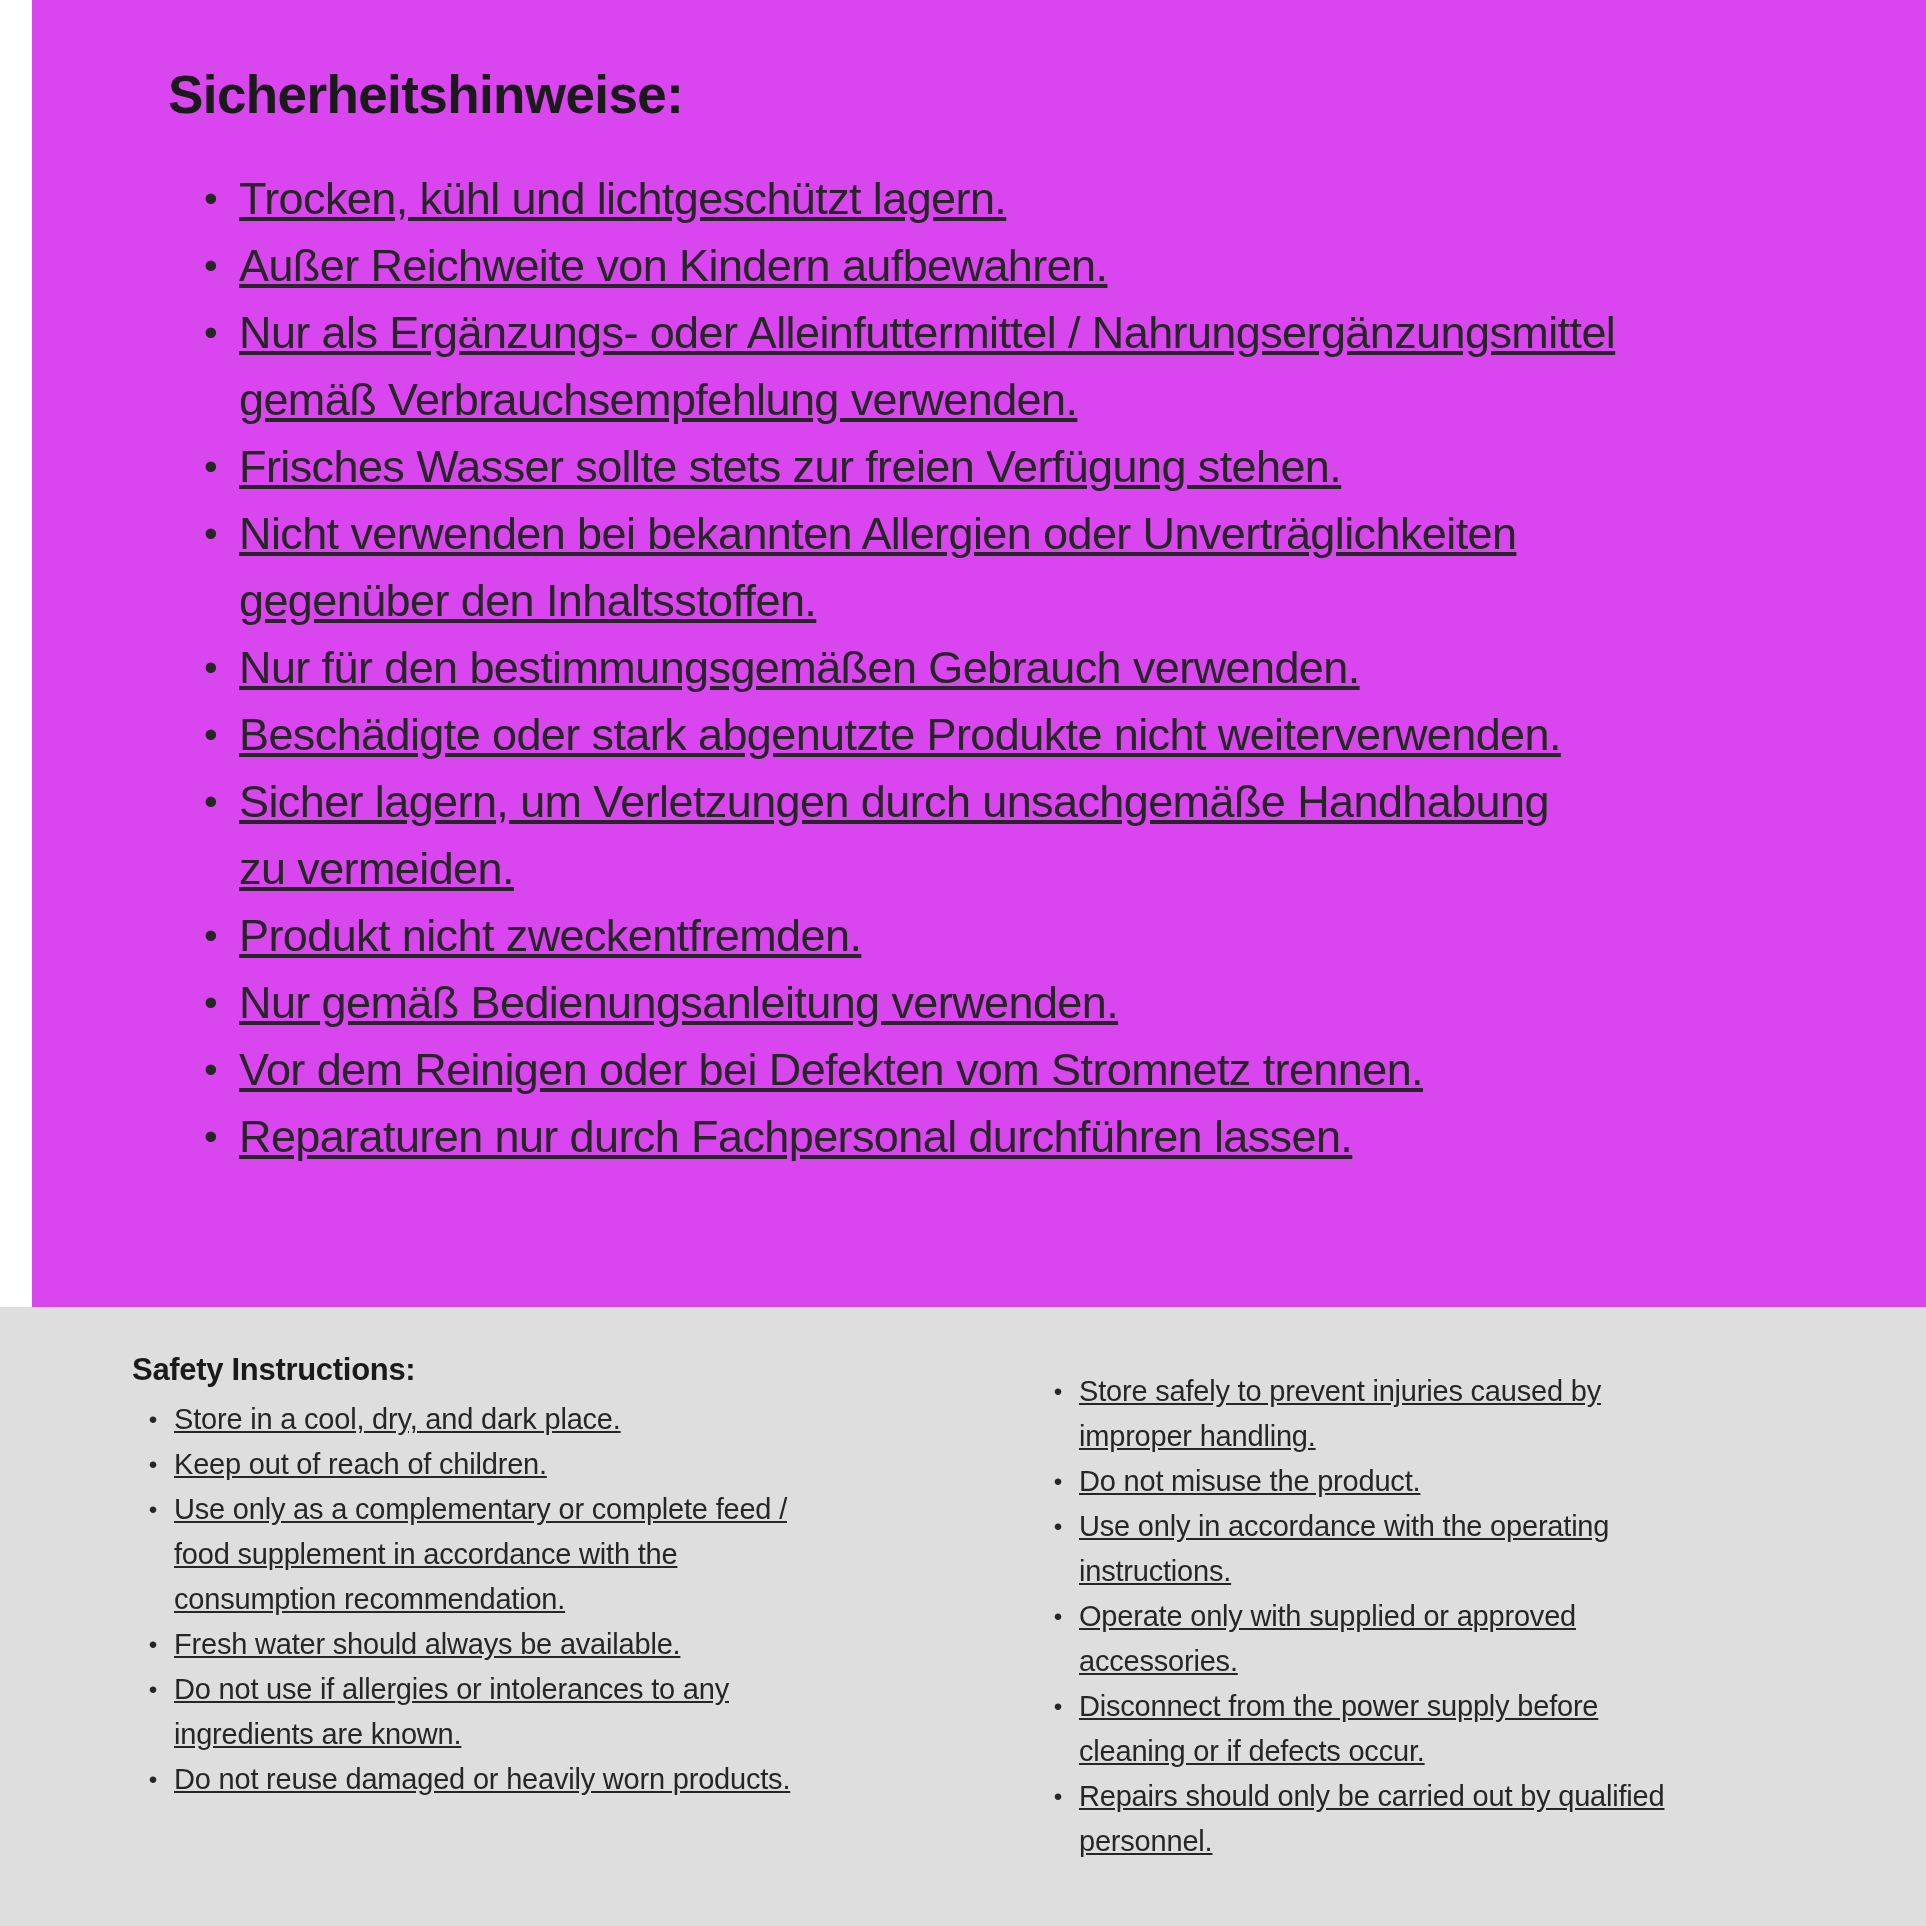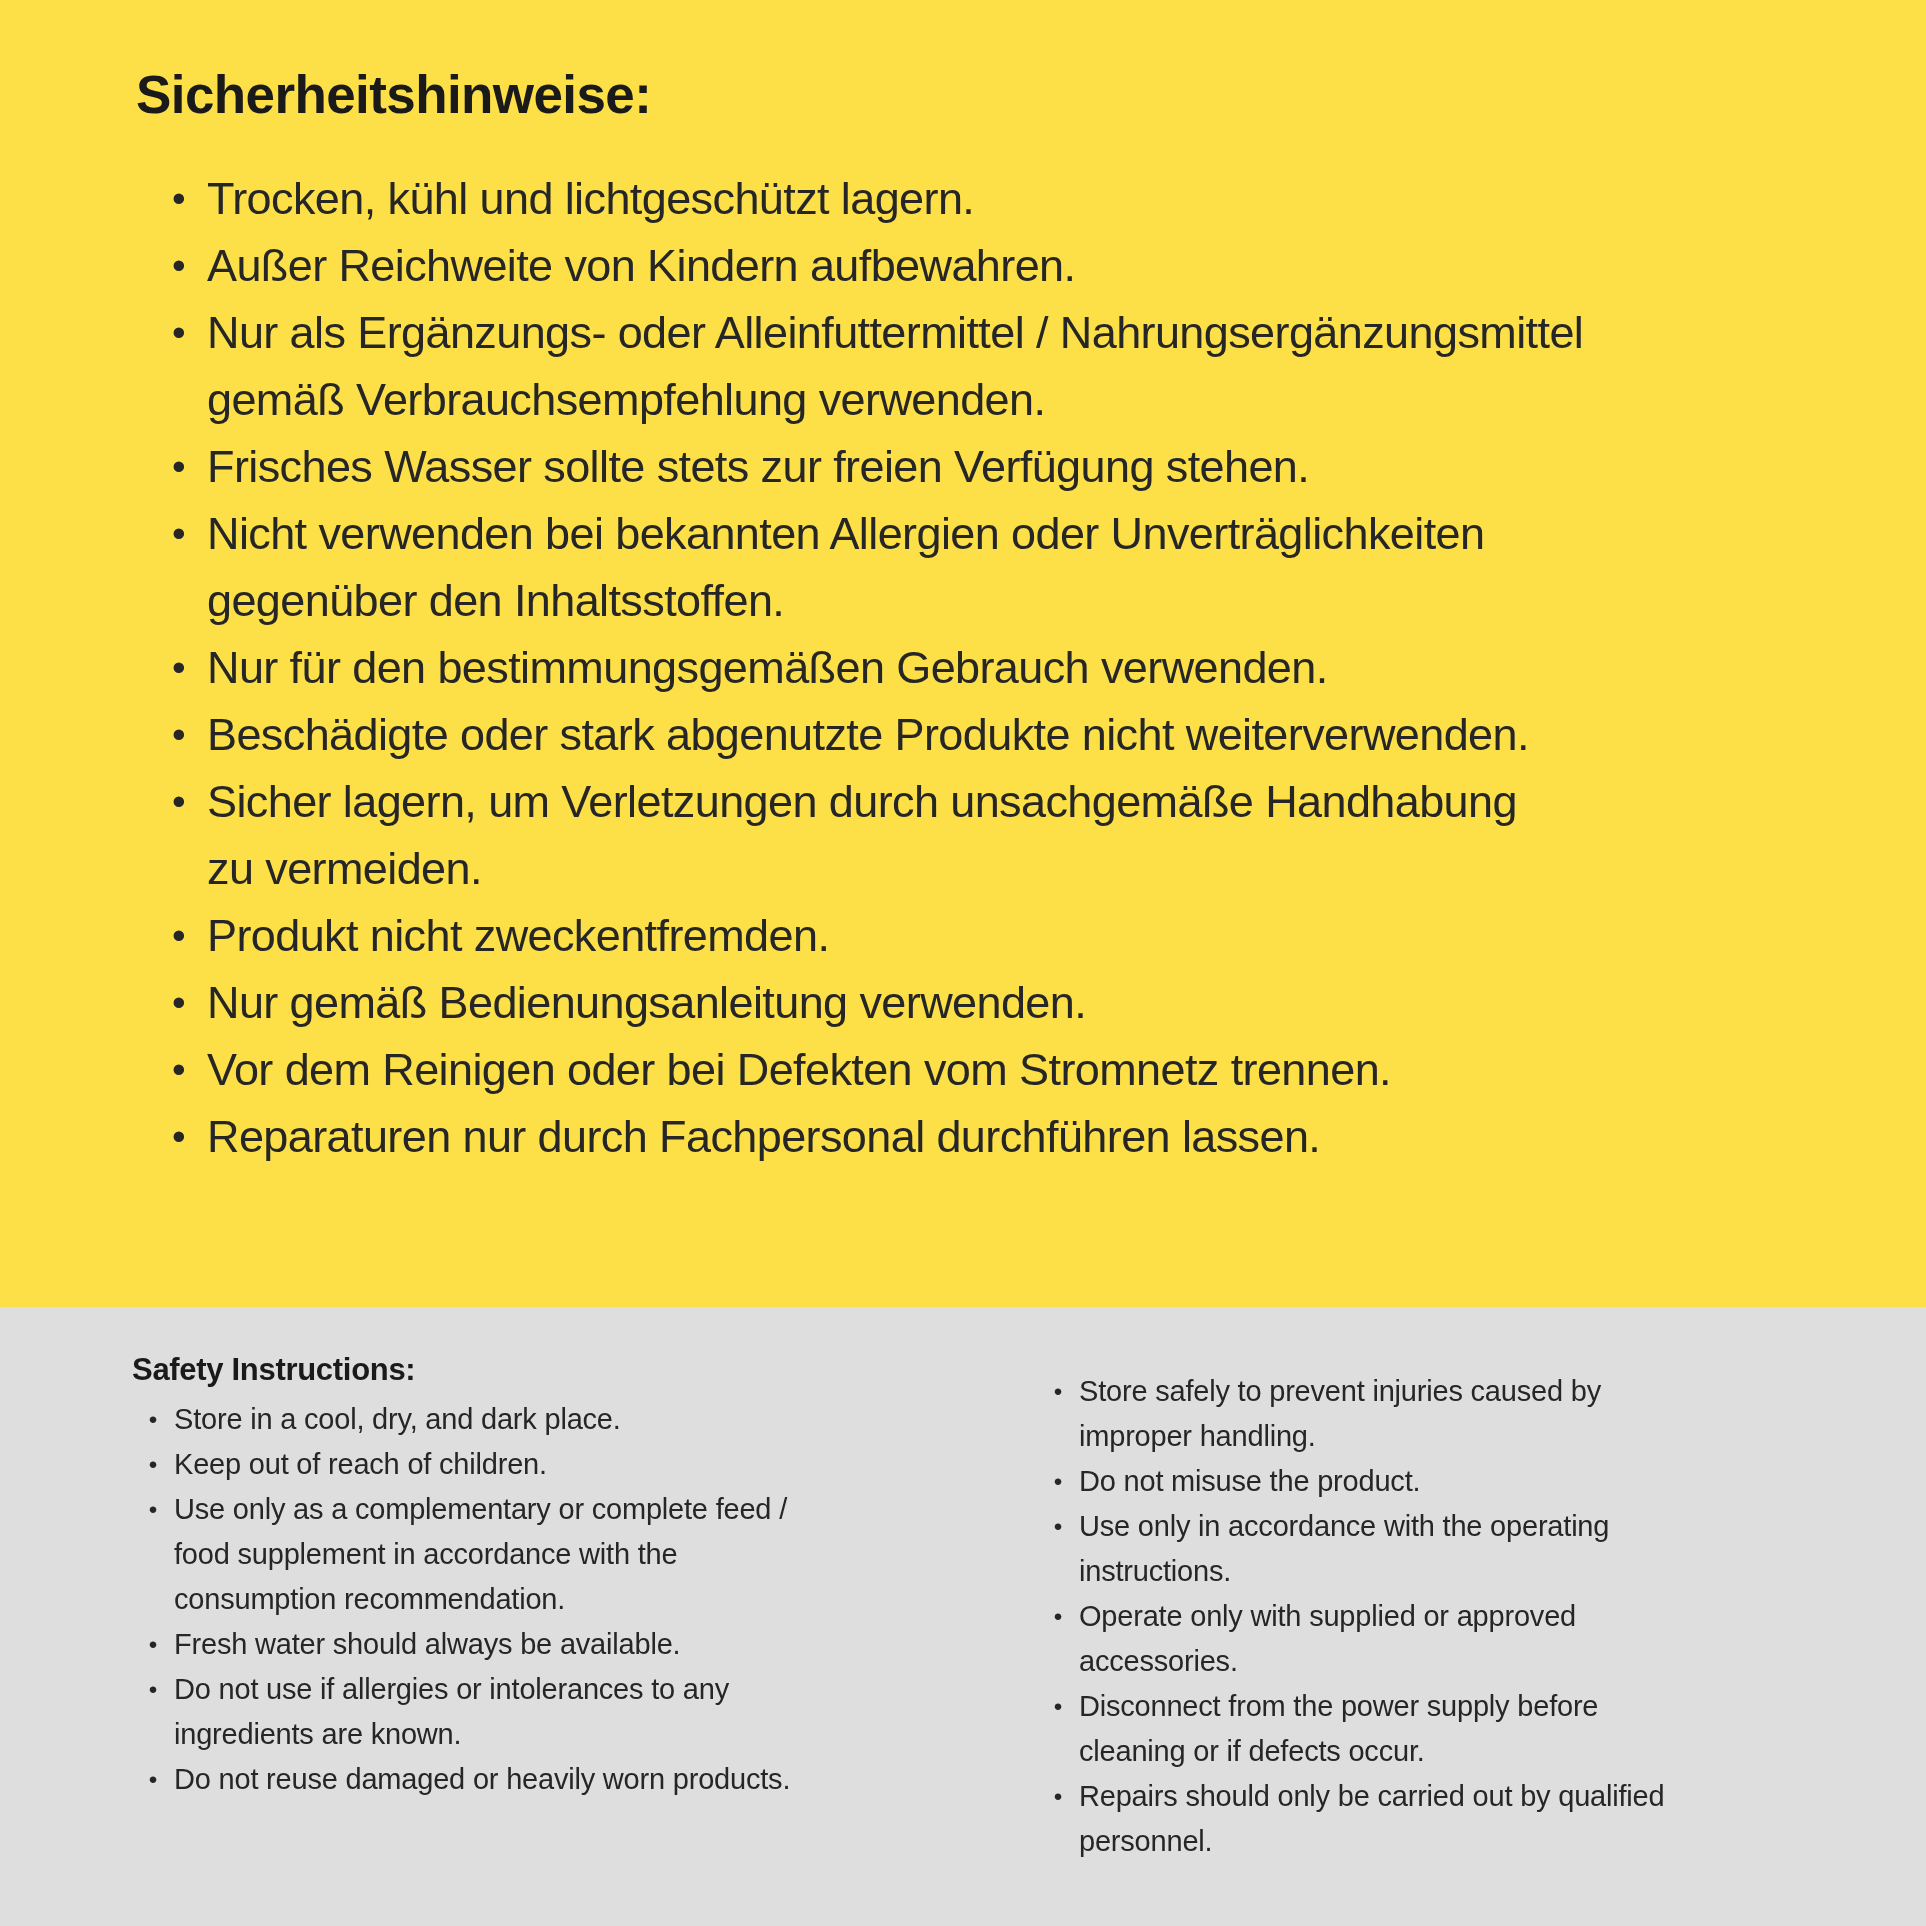--- a/index.html
+++ b/index.html
@@ -9,34 +9,36 @@
     height: 1926px;
     background: #ffffff;
     font-family: "Liberation Sans", sans-serif;
     color: #262626;
   }
 
   
   .section-de {
     box-sizing: border-box;
     height: 1307px;
-    background: #fde047;
+    background: #d946ef;
     padding: 64px 64px 0 136px;
+    margin-left: 32px;
   }
   .de-heading {
     margin: 0 0 40px 0;
     font-size: 53px;
     font-weight: 700;
     letter-spacing: -0.6px;
     color: #1a1a1a;
   }
   ul.bullet-list {
     list-style: none;
     margin: 0;
     padding: 0;
+    text-decoration: underline;
   }
   .de-list li {
     position: relative;
     padding-left: 71px;
     font-size: 45px;
     line-height: 67px;
     letter-spacing: -0.6px;
     white-space: pre-line;
     max-width: 1682px;
     color: #262626;

